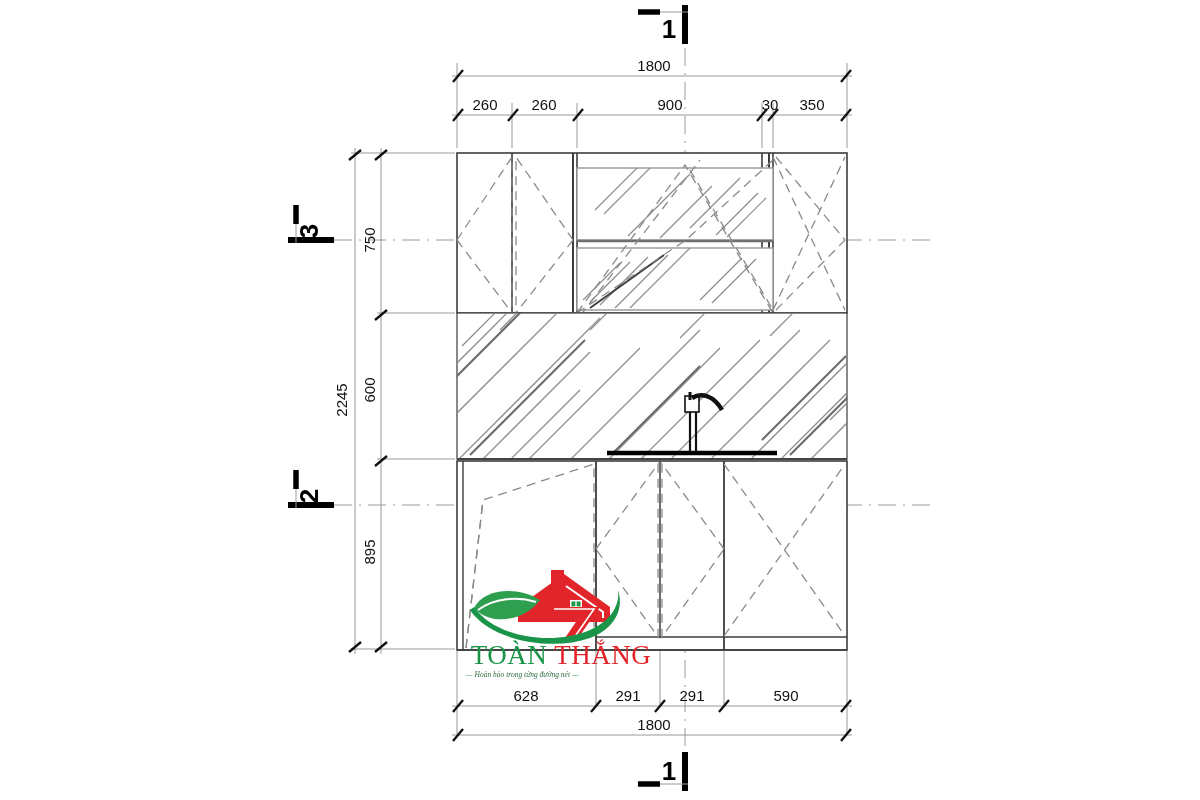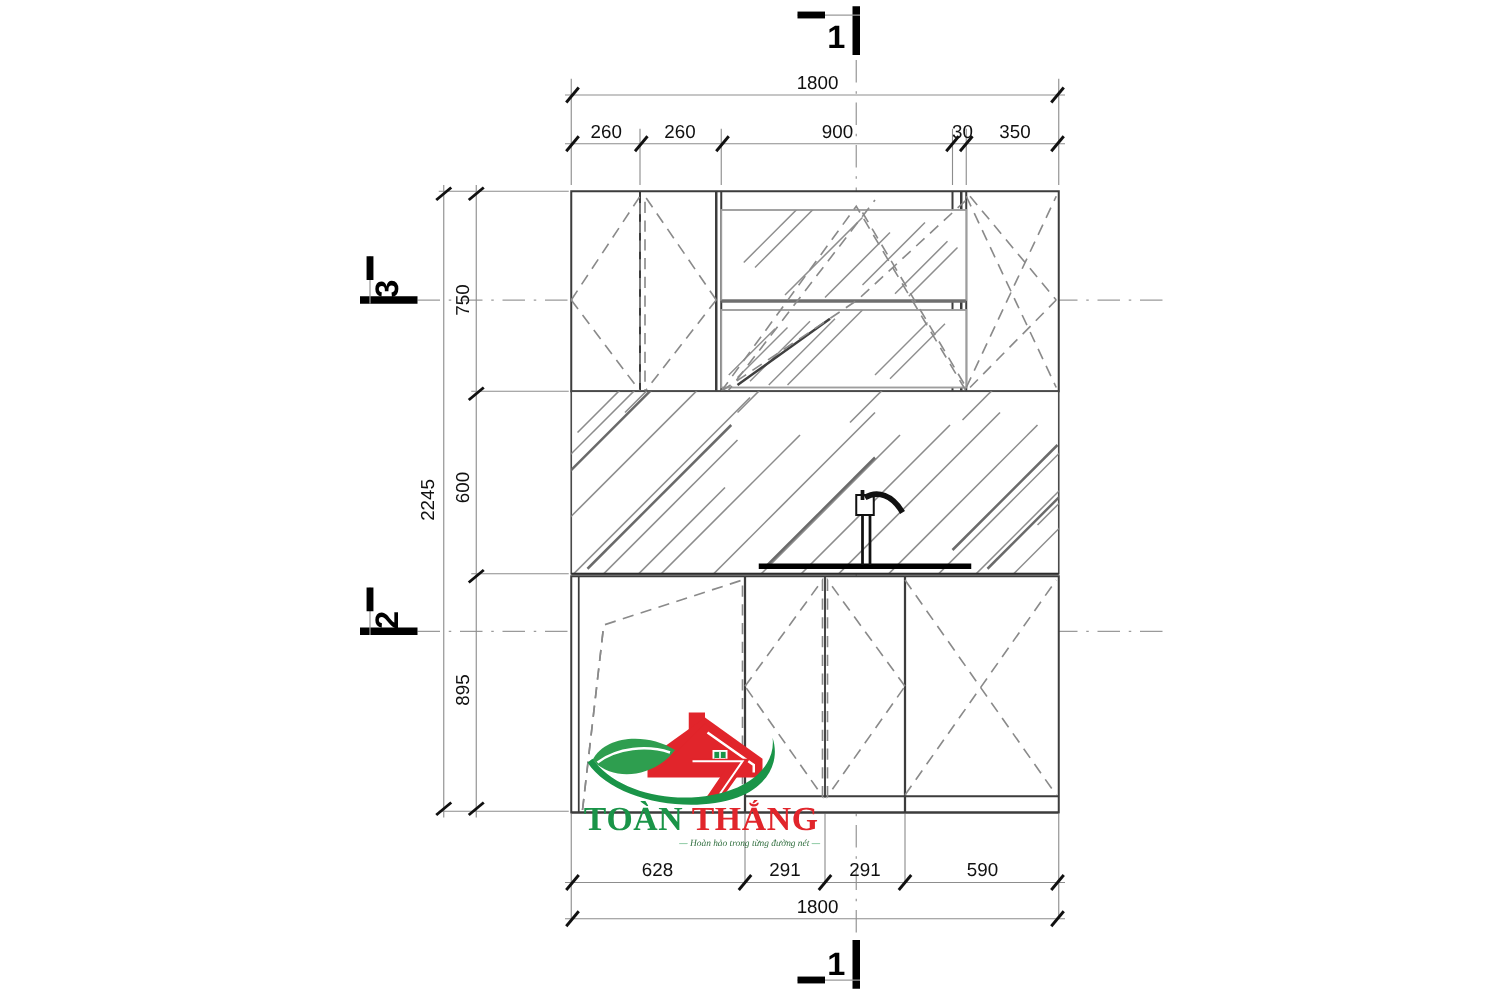--- a/index.html
+++ b/index.html
@@ -4,25 +4,25 @@
 <style>
   html,body{margin:0;padding:0;background:#ffffff;}
   body{width:1200px;height:800px;position:relative;overflow:hidden;
        font-family:"Liberation Sans", sans-serif;color:#1a1a1a;}
   .stage{position:absolute;left:0;top:0;width:1200px;height:800px;}
   svg{position:absolute;left:0;top:0;}
   .dimtxt{font-family:"Liberation Sans", sans-serif;font-size:15px;fill:#111;}
   .secnum{font-family:"Liberation Sans", sans-serif;font-size:26px;font-weight:bold;fill:#000;}
   .logo-wrap{position:absolute;left:466px;top:560px;width:190px;height:125px;}
   .logo-text{position:absolute;left:0;top:82px;width:190px;text-align:center;
-             font-family:"Liberation Serif", serif;font-weight:bold;font-size:27px;
+             font-family:"Liberation Serif", serif;font-weight:normal;font-size:27px;
              letter-spacing:.5px;line-height:1;white-space:nowrap;}
   .logo-text .g{color:#1a9448;}
   .logo-text .r{color:#e1252b;}
-  .tagline{position:absolute;left:0;top:110px;width:190px;text-align:right;
+  .tagline{position:absolute;left:0;top:110px;width:190px;text-align:left;
            font-family:"Liberation Serif", serif;font-style:italic;font-size:7.5px;
            color:#2f6d3d;white-space:nowrap;}
   .tagline .dash{color:#1a9448;}
 </style>
 </head>
 <body>
 
 <div class="stage">
 
 <svg width="1200" height="800" viewBox="0 0 1200 800">

